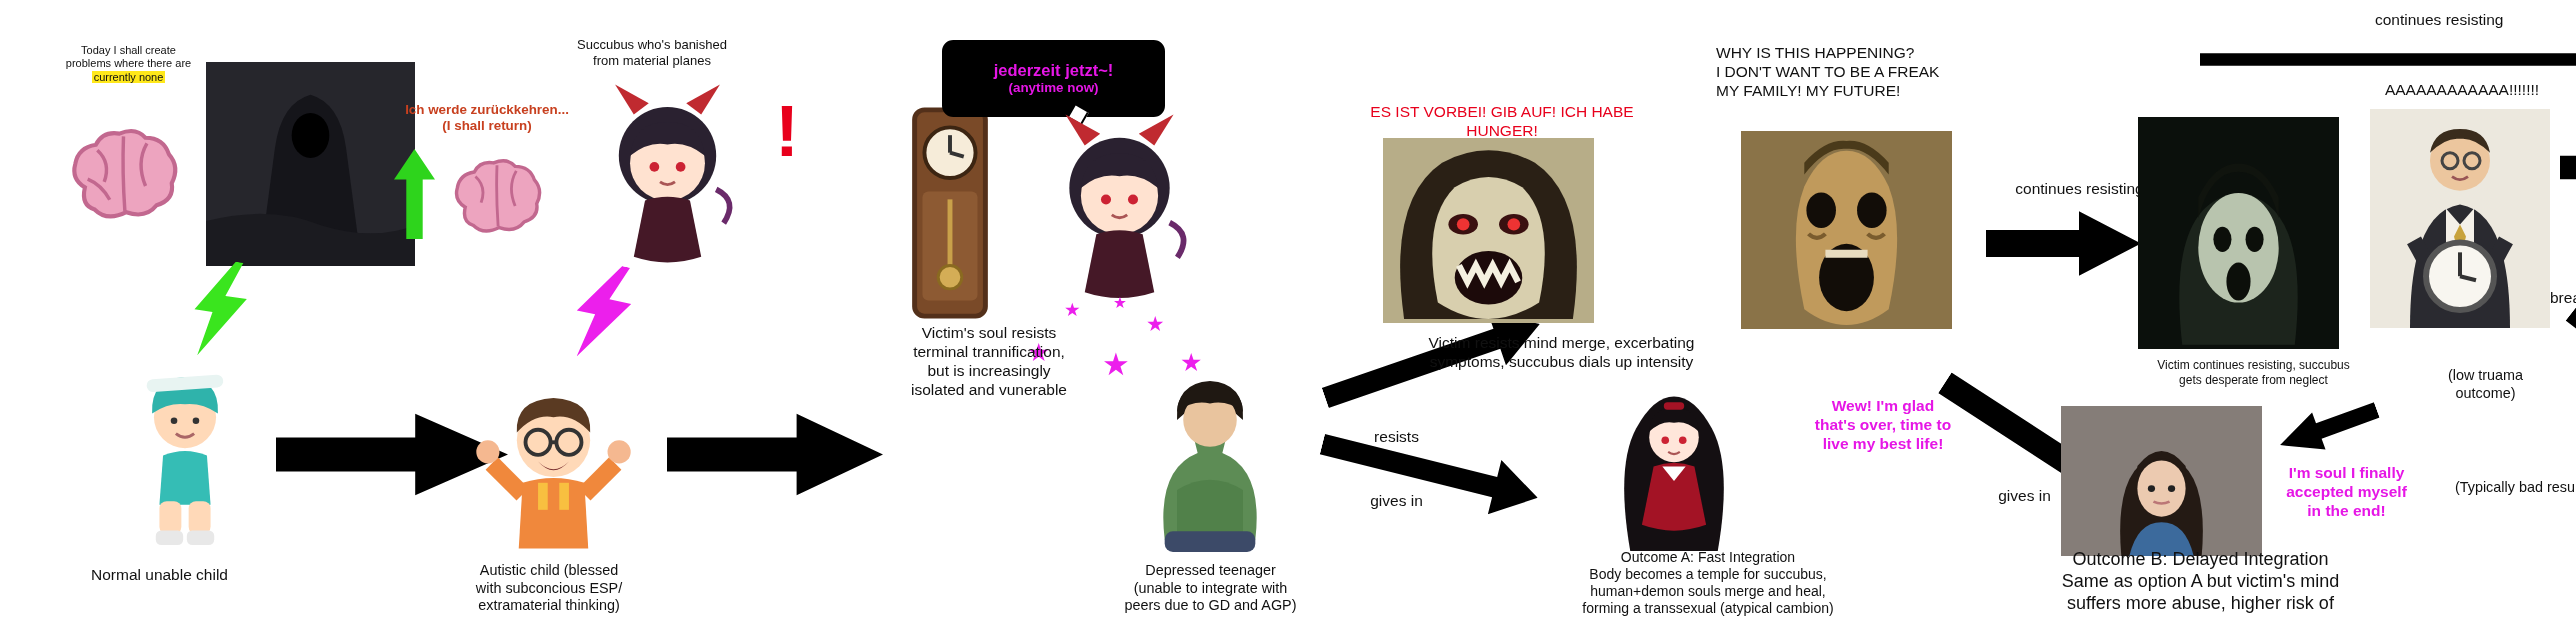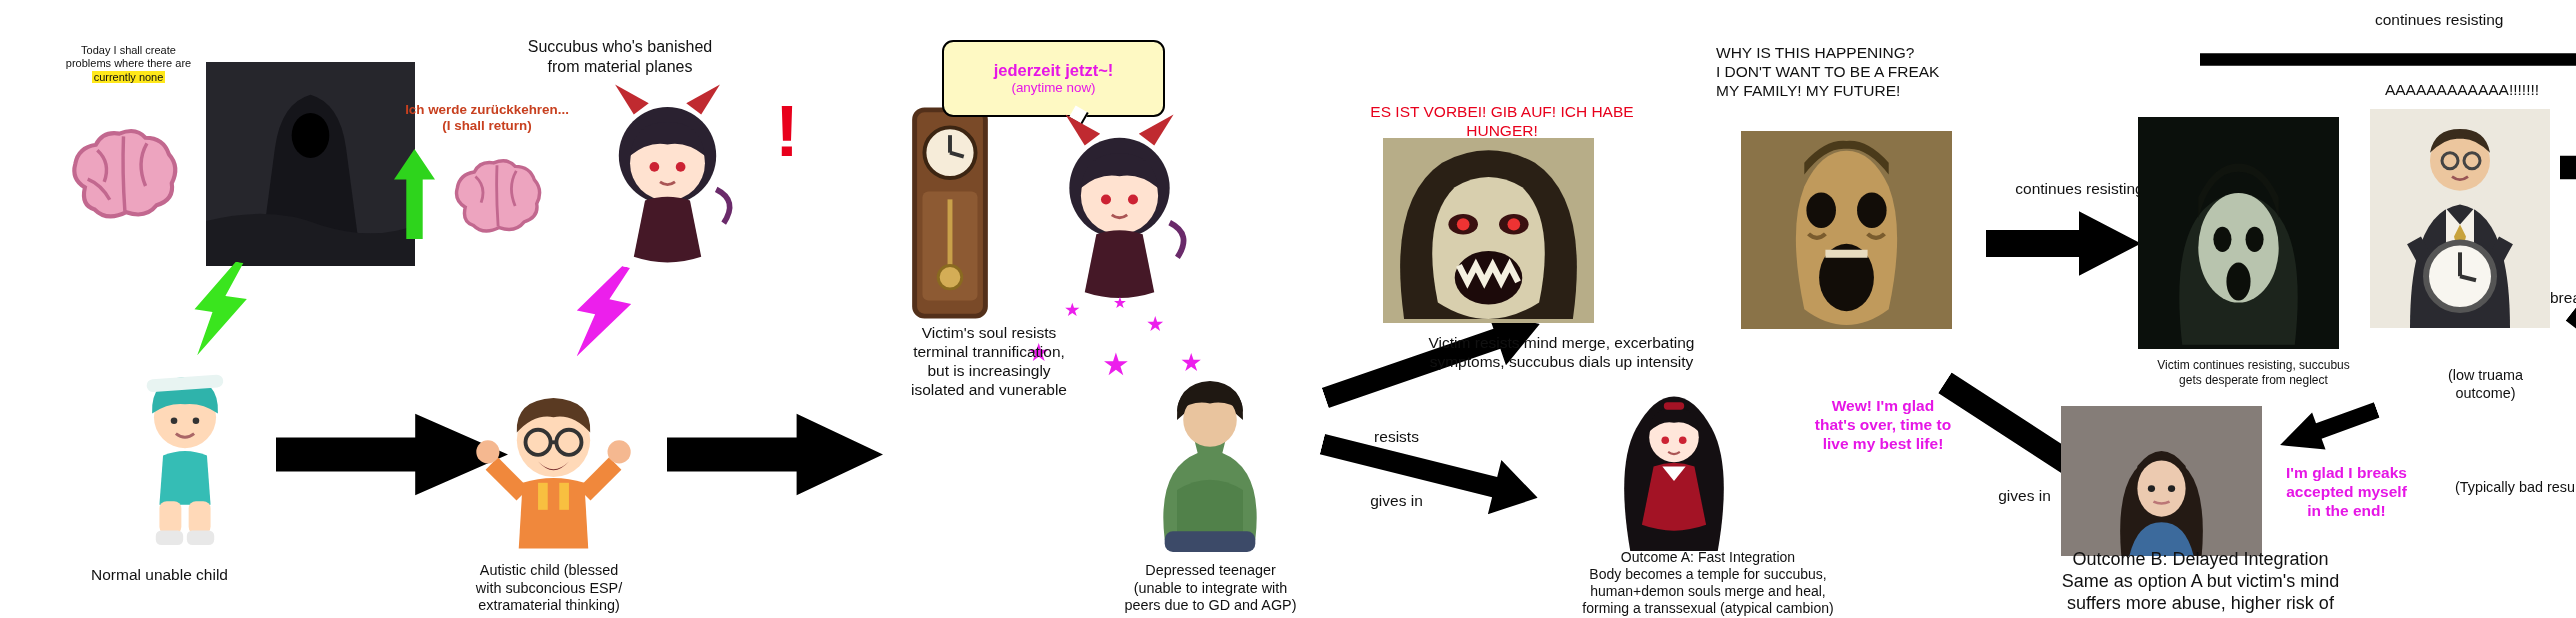--- a/index.html
+++ b/index.html
@@ -16,21 +16,21 @@
   .arr{background:#000}
   .arr-s{clip-path:polygon(0 30%,60% 30%,60% 2%,100% 50%,60% 98%,60% 70%,0 70%)}
   .arr-m{clip-path:polygon(0 33%,80% 33%,80% 5%,100% 50%,80% 95%,80% 67%,0 67%)}
   .arr-l{clip-path:polygon(0 36%,91% 36%,91% 8%,100% 50%,91% 92%,91% 64%,0 64%)}
   .arr-up{clip-path:polygon(50% 0,100% 34%,70% 34%,70% 100%,30% 100%,30% 34%,0 34%);background:#2ed41c}
   .bolt{clip-path:polygon(63% 0,14% 54%,40% 54%,27% 100%,86% 36%,55% 36%,74% 0)}
   .bolt-green{background:#3ae51e}
   .bolt-mag{background:#ec1fec}
   .img{overflow:hidden}
   .img svg{display:block;width:100%;height:100%}
-  .bubble{background:#fef9c3;border:2.1px solid #000;border-radius:11.3px;
+  .bubble{background:#000000;border:2.1px solid #000;border-radius:11.3px;
           display:flex;flex-direction:column;justify-content:center;align-items:center}
   .bubble:after{content:"";position:absolute;left:58%;bottom:-8.8px;width:13.4px;height:13.4px;
           background:#fff;border-left:2.1px solid #000;border-bottom:2.1px solid #000;transform:rotate(-60deg)}
   .hl{background:#ffe81a;padding:0 2.1px}
   .star{position:absolute;color:#ec1fec}
   .excl{font-weight:bold;color:#e8001c}
 </style>
 </head>
 <body>
 
@@ -75,21 +75,21 @@
 
   <div class="abs t c pre orange" style="left:371px;top:102px;width:232px;font-size:13.4px">Ich werde zurückkehren...
 (I shall return)</div>
   <div class="abs arr-up" style="left:394px;top:149px;width:41px;height:90px"></div>
   <div class="abs img" style="left:438px;top:155px;width:118px;height:93px">
     <svg viewBox="0 0 100 82">
         <path d="M22 46 Q12 40 15 29 Q17 17 30 15 Q35 5 47 7 Q59 2 66 10 Q79 10 83 22 Q91 31 85 43 Q87 55 74 59 Q66 69 52 64 Q38 71 29 62 Q19 59 22 46Z" fill="#eda4bf" stroke="#c2688f" stroke-width="3"></path>
         <path d="M50 9 Q49 35 51 63 M31 19 Q41 28 36 42 M67 14 Q59 28 66 45" stroke="#c2688f" stroke-width="2.5" fill="none"></path>
       </svg>
   </div>
-  <div class="abs t c pre" style="left:463px;top:37px;width:314px;font-size:16px">Succubus who's banished
+  <div class="abs t c pre" style="left:495px;top:37px;width:314px;font-size:13px">Succubus who's banished
 from material planes</div>
   <div class="abs img" style="left:562px;top:77px;width:211px;height:206px">
     <svg viewBox="0 0 100 110">
         <path d="M32 20 L22 4 L40 14Z" fill="#c02a30"></path>
         <path d="M68 20 L78 4 L60 14Z" fill="#c02a30"></path>
         <circle cx="50" cy="42" r="26" fill="#2a2130"></circle>
         <circle cx="50" cy="46" r="20" fill="#ffe2d0"></circle>
         <path d="M30 42 Q32 24 50 24 Q68 24 70 42 Q60 34 50 36 Q40 34 30 42Z" fill="#2a2130"></path>
         <circle cx="43" cy="48" r="2.6" fill="#cc2233"></circle>
         <circle cx="57" cy="48" r="2.6" fill="#cc2233"></circle>
@@ -128,21 +128,21 @@
         <rect x="16" y="44" width="28" height="56" rx="3" fill="#8d5a33"></rect>
         <circle cx="30" cy="24" r="13" fill="#f6ecd9" stroke="#3c2512" stroke-width="2"></circle>
         <line x1="30" y1="24" x2="30" y2="15" stroke="#333" stroke-width="2"></line>
         <line x1="30" y1="24" x2="37" y2="26" stroke="#333" stroke-width="2"></line>
         <line x1="30" y1="48" x2="30" y2="84" stroke="#c9a14a" stroke-width="2.5"></line>
         <circle cx="30" cy="88" r="6" fill="#d4ad56" stroke="#8a6a20" stroke-width="1.5"></circle>
       </svg>
   </div>
   <div class="abs bubble" style="left:942px;top:40px;width:223px;height:77px">
     <div class="t mag" style="font-size:16.5px">jederzeit jetzt~!</div>
-    <div class="t mag" style="font-size:13.4px;font-weight:400">(anytime now)</div>
+    <div class="t mag" style="font-size:13.4px;font-weight:700">(anytime now)</div>
   </div>
   <div class="abs img" style="left:1023px;top:106px;width:193px;height:214px">
     <svg viewBox="0 0 100 110">
         <path d="M32 20 L22 4 L40 14Z" fill="#c02a30"></path>
         <path d="M68 20 L78 4 L60 14Z" fill="#c02a30"></path>
         <circle cx="50" cy="42" r="26" fill="#2a2130"></circle>
         <circle cx="50" cy="46" r="20" fill="#ffe2d0"></circle>
         <path d="M30 42 Q32 24 50 24 Q68 24 70 42 Q60 34 50 36 Q40 34 30 42Z" fill="#2a2130"></path>
         <circle cx="43" cy="48" r="2.6" fill="#cc2233"></circle>
         <circle cx="57" cy="48" r="2.6" fill="#cc2233"></circle>
@@ -281,21 +281,21 @@
         <rect width="100" height="80" fill="#857d78"></rect>
         <path d="M30 80 Q26 30 50 26 Q74 30 70 80Z" fill="#241a14"></path>
         <ellipse cx="50" cy="44" rx="12" ry="15" fill="#eccab0"></ellipse>
         <path d="M38 38 Q42 28 50 28 Q58 28 62 38 L62 32 Q56 24 50 24 Q44 24 38 32Z" fill="#241a14"></path>
         <circle cx="45" cy="44" r="1.8" fill="#222"></circle>
         <circle cx="55" cy="44" r="1.8" fill="#222"></circle>
         <path d="M46 51 Q50 53 54 51" stroke="#b77" stroke-width="1.4" fill="none"></path>
         <path d="M34 80 Q38 62 50 62 Q62 62 66 80Z" fill="#3c6a9c"></path>
       </svg>
   </div>
-  <div class="abs t c pre mag" style="left:2269px;top:464px;width:155px;font-size:15.5px">I'm glad I breaks
+  <div class="abs t c pre mag" style="left:2269px;top:464px;width:155px;font-size:15.5px">I'm soul I finally
 accepted myself
 in the end!</div>
   <div class="abs t c pre" style="left:2398px;top:367px;width:175px;font-size:14.4px">(low truama
 outcome)</div>
   <div class="abs arr arr-s" style="left:2277px;top:407px;width:103px;height:41px;transform:rotate(160deg)"></div>
   <div class="abs t c pre" style="left:2020px;top:549px;width:361px;font-size:18px">Outcome B: Delayed Integration
 Same as option A but victim's mind
 suffers more abuse, higher risk of
 severe personality disorders forming</div>
 

